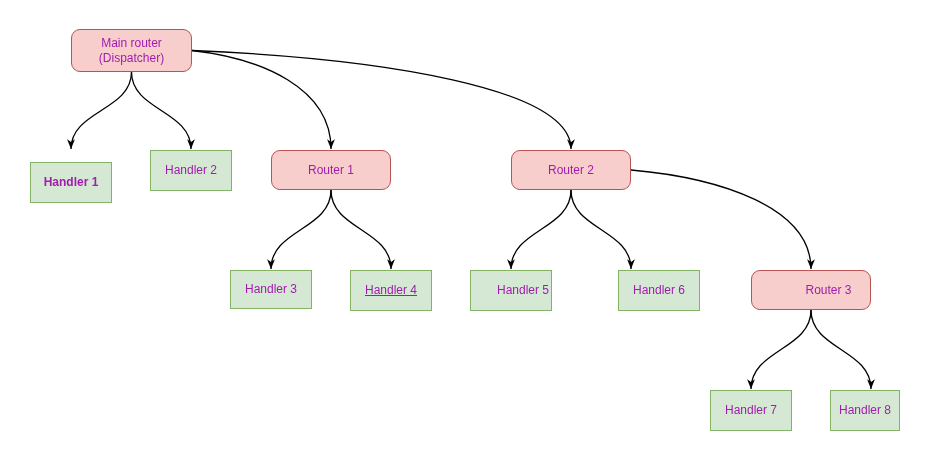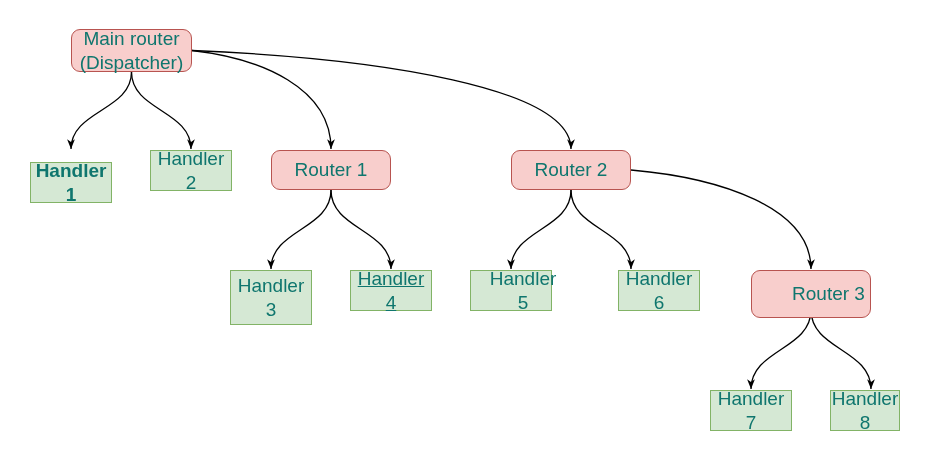--- a/index.html
+++ b/index.html
@@ -20,23 +20,23 @@
     fill: none;
     stroke-width: 1.3px;
   }
   .node {
     position: absolute;
     box-sizing: border-box;
     display: flex;
     align-items: center;
     justify-content: center;
     text-align: center;
-    font-size: 19px;
+    font-size: 12px;
     line-height: 1.25;
-    color: #0f766e;
+    color: #a21caf;
     border: 1.3px solid #000;
   }
   .node.router {
     background: var(--router-fill, #f8cecc);
     border-color: var(--router-stroke, #b85450);
     border-radius: 9px;
   }
   .node.handler {
     background: var(--handler-fill, #d5e8d4);
     border-color: var(--handler-stroke, #82b366);
@@ -85,41 +85,41 @@
     <div class="node router" style="left: 271px; top: 150px; width: 120px; height: 40px; justify-content: center;">
       <div>
         <div>Router 1</div>
       </div>
     </div>
     <div class="node router" style="left: 511px; top: 150px; width: 120px; height: 40px;">
       <div>
         <div>Router 2</div>
       </div>
     </div>
-    <div class="node handler" style="left: 230px; top: 270px; width: 82px; height: 55px;">
+    <div class="node handler" style="left: 230px; top: 270px; width: 82px; height: 39px;">
       <div>
         <div>Handler 3</div>
       </div>
     </div>
     <div class="node handler" style="left: 350px; top: 270px; width: 82px; height: 41px; text-decoration: underline;">
       <div>
         <div>Handler 4</div>
       </div>
     </div>
     <div class="node handler" style="left: 470px; top: 270px; width: 82px; height: 41px; padding-left: 24px;">
       <div>
         <div>Handler 5</div>
       </div>
     </div>
     <div class="node handler" style="left: 590px; top: 270px; width: 82px; height: 41px; margin-left: 28px;">
       <div>
         <div>Handler 6</div>
       </div>
     </div>
-    <div class="node router" style="left: 751px; top: 270px; width: 120px; height: 48px; padding-left: 35px;">
+    <div class="node router" style="left: 751px; top: 270px; width: 120px; height: 40px; padding-left: 35px;">
       <div>
         <div>Router 3</div>
       </div>
     </div>
     <div class="node handler" style="left: 710px; top: 390px; width: 82px; height: 41px;">
       <div>
         <div>Handler 7</div>
       </div>
     </div>
     <div class="node handler" style="left: 830px; top: 390px; width: 70px; height: 41px;">

